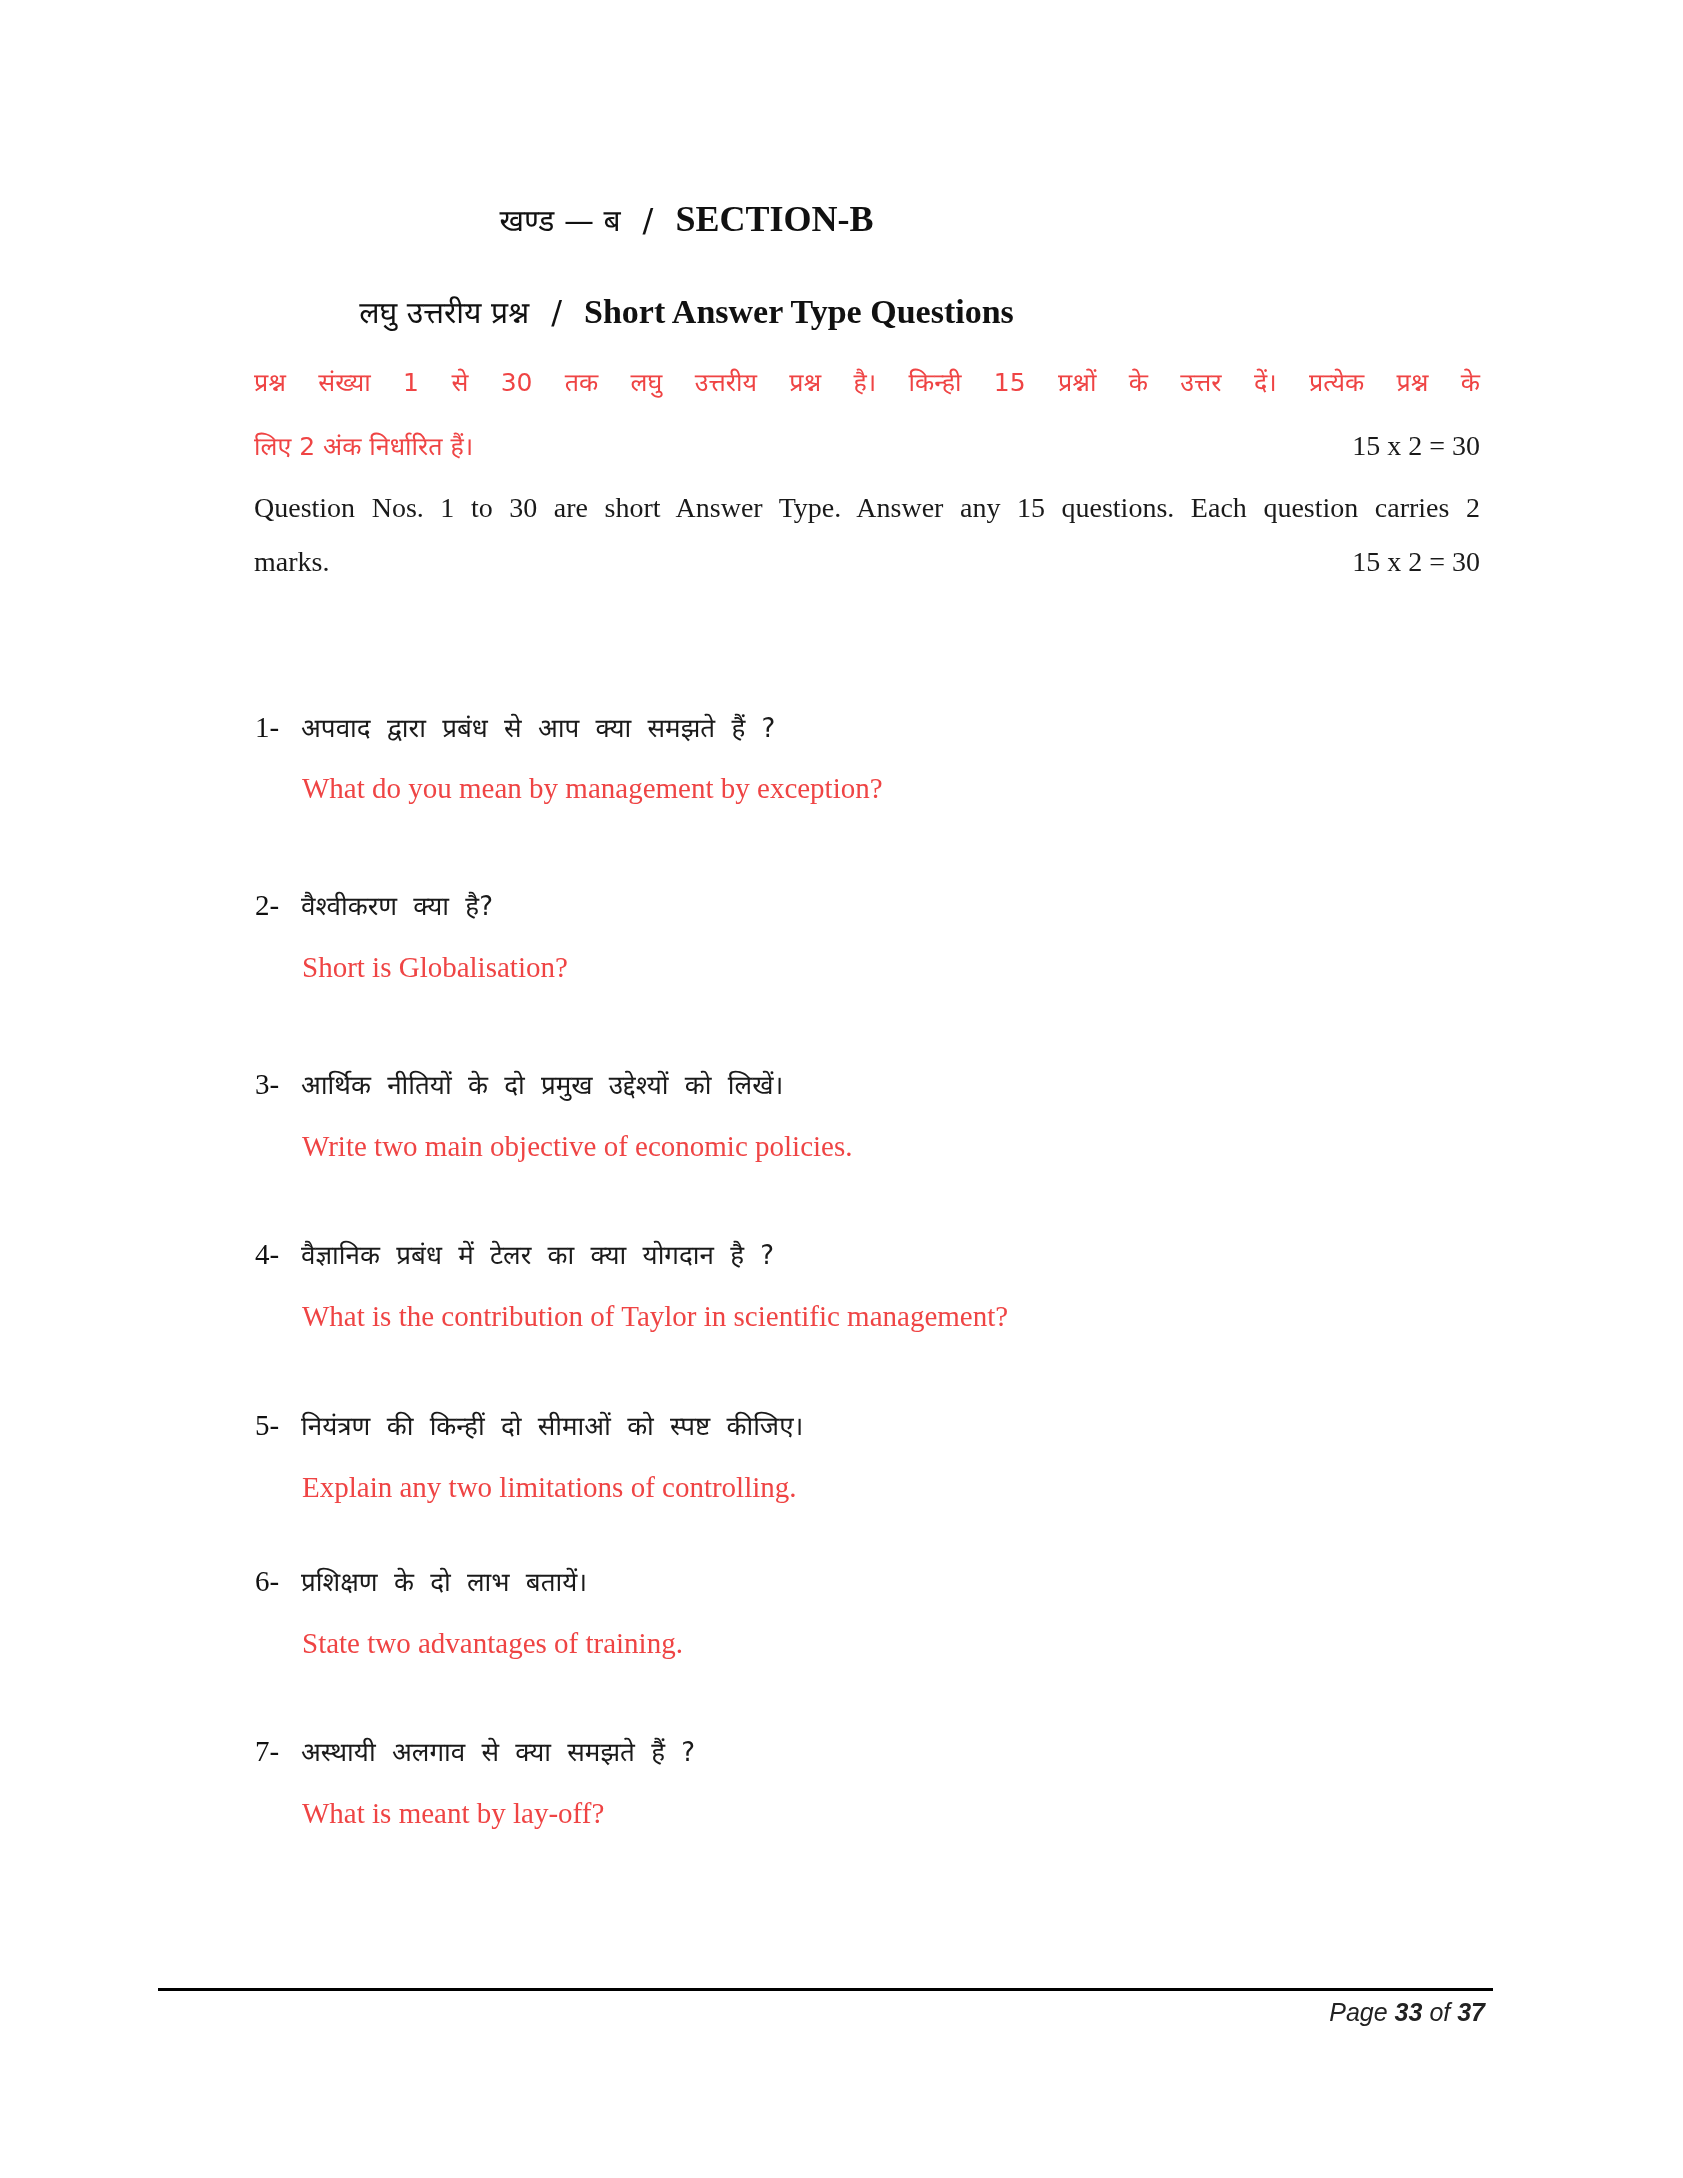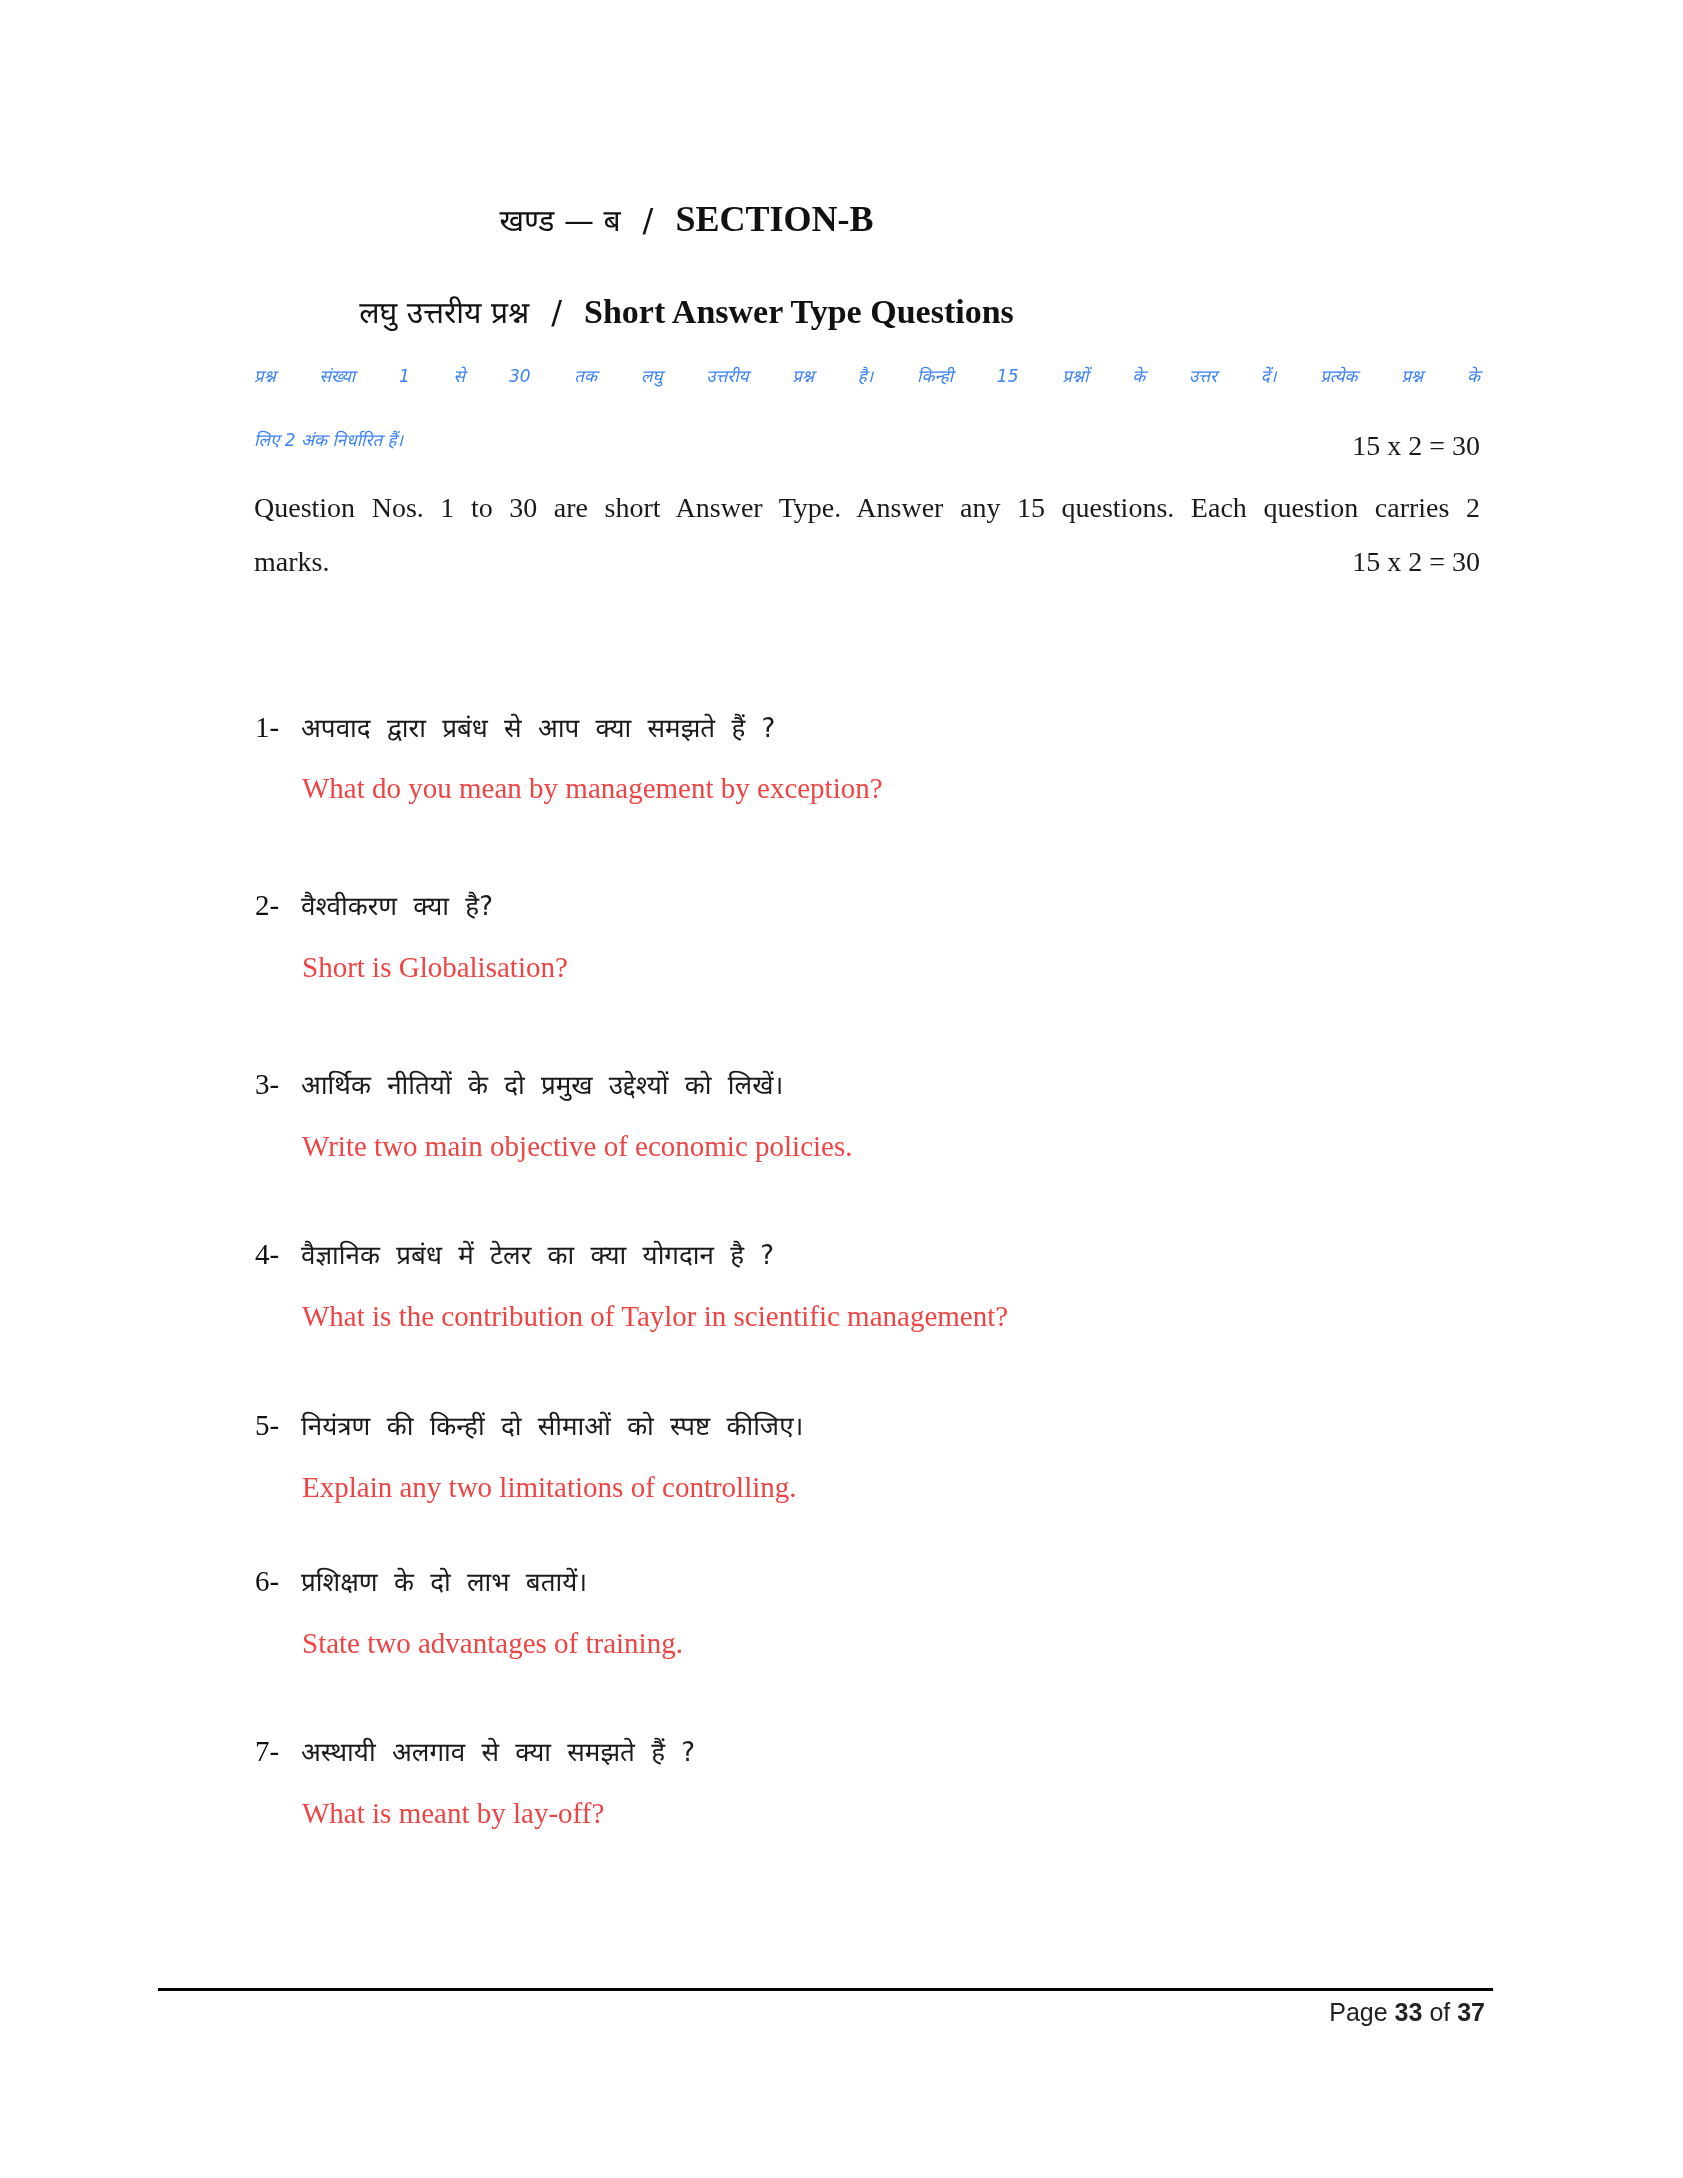--- a/index.html
+++ b/index.html
@@ -3,30 +3,30 @@
   <meta charset="utf-8">
   <style>
     html, body { margin: 0; padding: 0; background: #ffffff; }
     body { width: 1683px; height: 2178px; position: relative; overflow: hidden; color: #111111; font-family: "Liberation Serif", "DejaVu Serif", serif; }
     .abs { position: absolute; white-space: nowrap; }
     .heading { left: 0; width: 1373px; text-align: center; font-size: 36px; font-weight: bold; }
     .heading .hi { font-family: "DejaVu Sans", sans-serif; font-weight: normal; font-size: 30px; }
     .heading .sep { font-family: "DejaVu Sans", sans-serif; font-weight: normal; font-size: 32px; margin: 0 22px; }
     .sub { font-size: 34px; }
     .sub .hi { font-size: 30px; }
-    .instr-hi { left: 254px; width: 1226px; font-family: "DejaVu Sans", sans-serif; font-size: 17px; text-align: justify; text-align-last: justify; color: #3b82f6; font-style: italic; }
+    .instr-hi { left: 254px; width: 1226px; font-family: "DejaVu Sans", sans-serif; font-size: 25px; text-align: justify; text-align-last: justify; color: #ef4444; }
     .instr-hi.last { text-align-last: left; }
     .instr-en { left: 254px; width: 1226px; font-size: 28px; text-align: justify; text-align-last: justify; color: #1a1a1a; }
     .instr-en.last { text-align-last: left; }
     .marks { right: 203px; font-size: 28px; color: #1a1a1a; }
     .q-num { left: 255px; font-size: 29px; }
     .q-hi { left: 301px; font-family: "DejaVu Sans", sans-serif; font-size: 26px; word-spacing: 8px; color: #1a1a1a; }
     .q-en { left: 302px; font-size: 29px; color: #ef4444; }
     .footer-line { position: absolute; left: 158px; top: 1988px; width: 1335px; height: 3px; background: #000000; }
-    .footer-page { right: 198px; top: 1998px; font-family: "Liberation Sans", "DejaVu Sans", sans-serif; font-size: 25px; color: #222222; }
+    .footer-page { right: 198px; top: 1998px; font-family: "Liberation Sans", "DejaVu Sans", sans-serif; font-size: 25px; color: #222222; font-style: italic; }
     .footer-page b { font-weight: bold; }
   </style>
 </head>
 <body>
 
 <div class="abs heading" style="top:198px;">
   <span class="hi">खण्ड — ब</span><span class="sep">/</span><span>SECTION-B</span>
 </div>
 
 <div class="abs heading sub" style="top:291px;">

